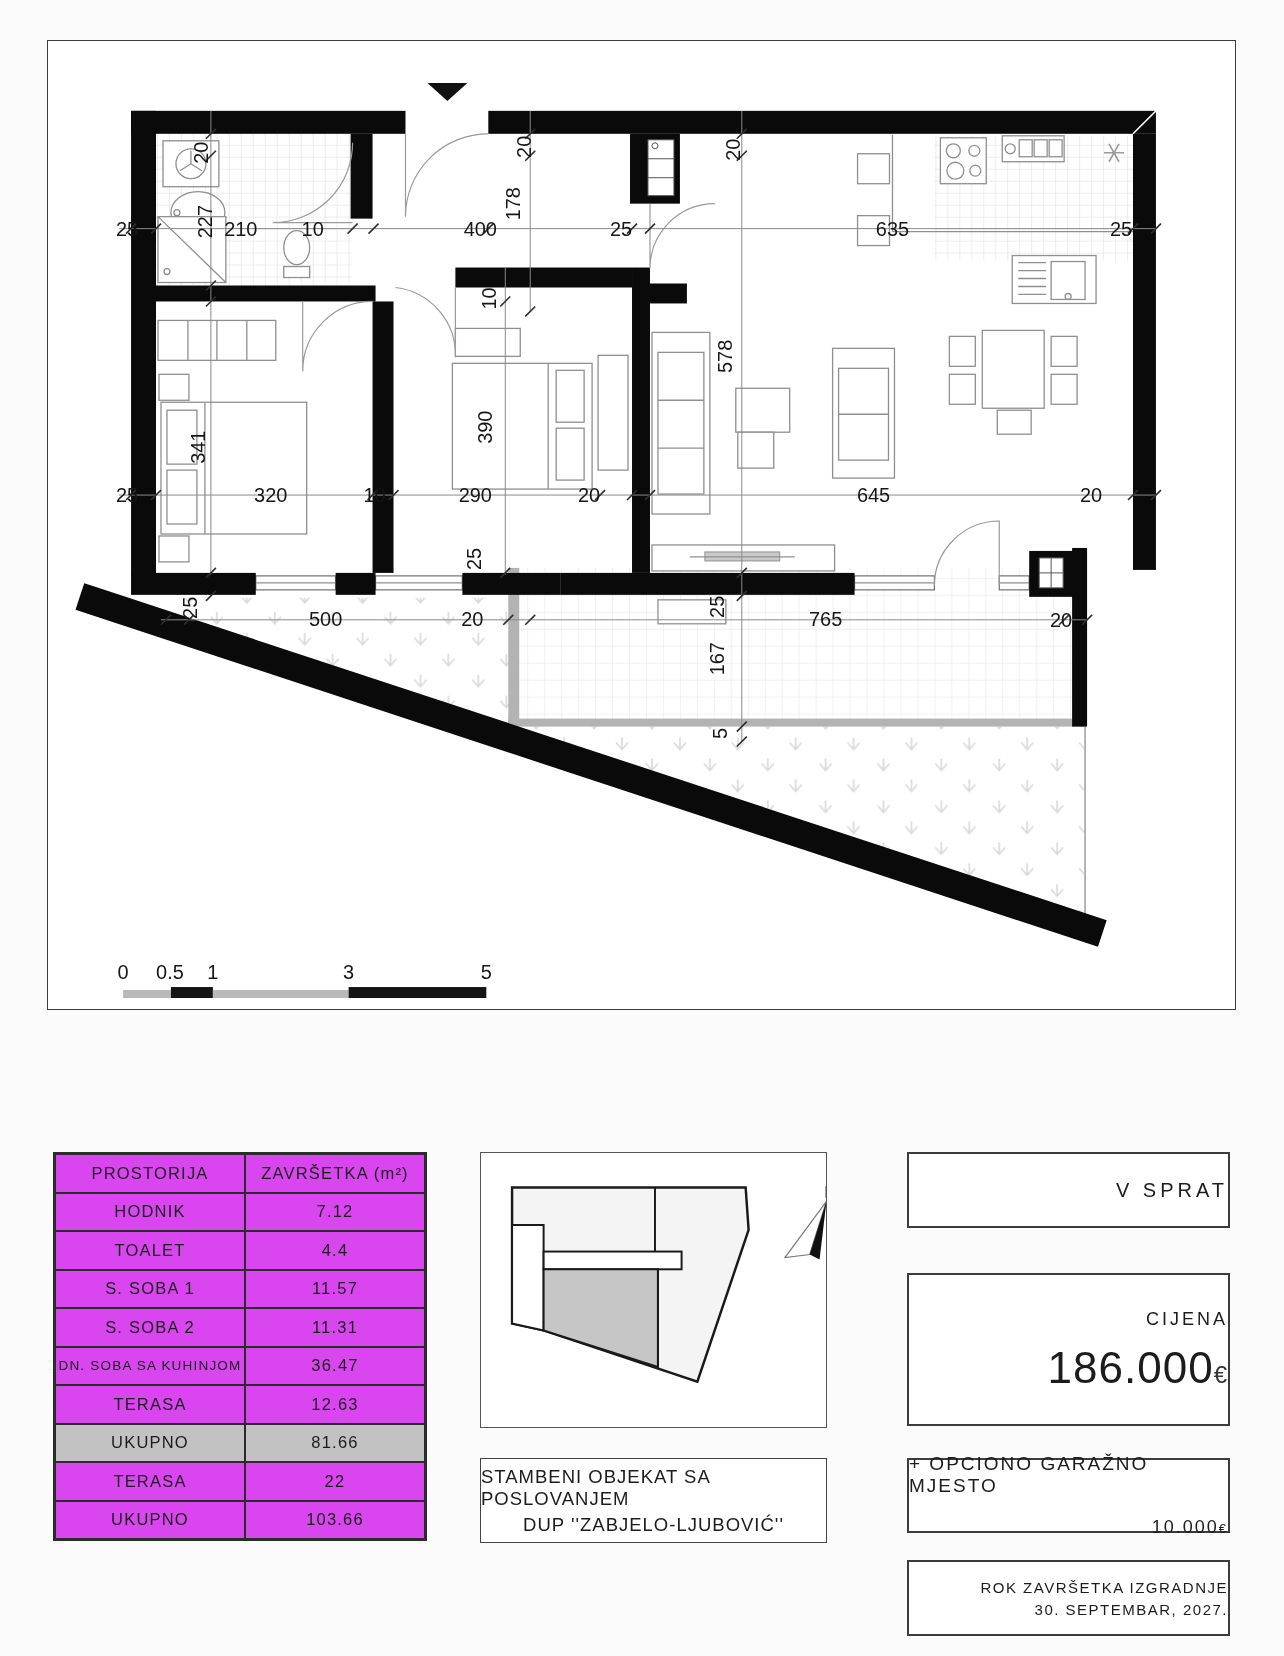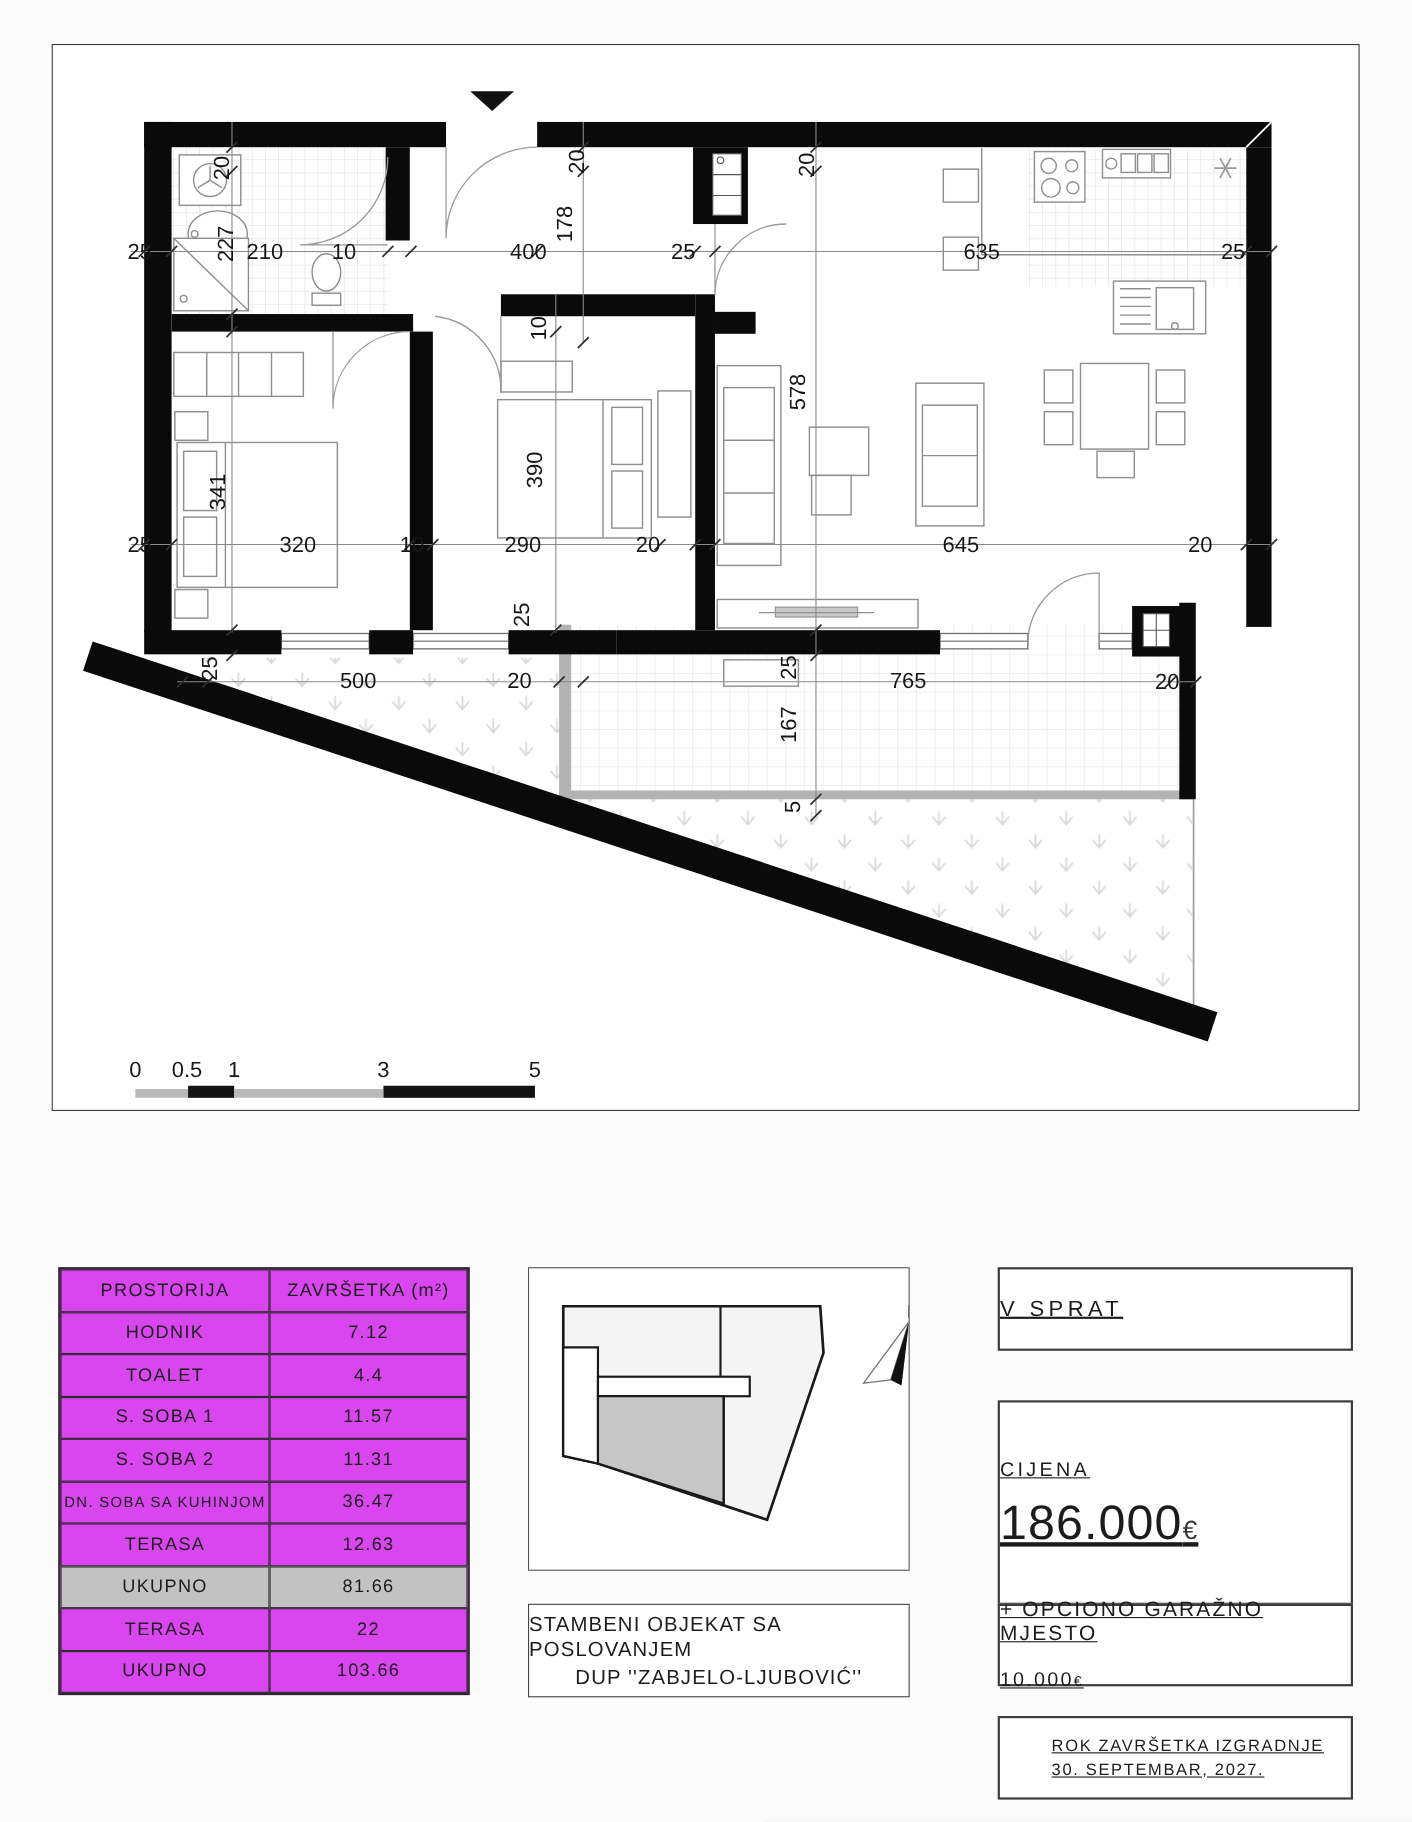--- a/index.html
+++ b/index.html
@@ -15,24 +15,24 @@
   .thead{font-size:16.5px;}
   
   #site-box{left:480px;top:1152px;width:347px;height:276px;border-width:1.5px;border-color:#555;}
   #site-box svg{display:block;width:100%;height:100%;}
   
   #project-box{left:480px;top:1458px;width:347px;height:85px;border-width:1.5px;border-color:#444;
                display:flex;flex-direction:column;align-items:center;justify-content:center;gap:4px;}
   #project-box .l1{font-size:18.5px;letter-spacing:1px;}
   #project-box .l2{font-size:18.5px;letter-spacing:1px;}
   
-  .rbox{left:907px;width:323px;display:flex;flex-direction:column;align-items:flex-start;justify-content:center;border-width:2px;border-color:#3c3c3c;text-decoration:underline;}
+  .rbox{left:907px;width:323px;display:flex;flex-direction:column;align-items:flex-end;justify-content:center;border-width:2px;border-color:#3c3c3c;}
   #floor-box{top:1152px;height:76px;}
   #floor-box .t{font-size:20px;letter-spacing:4px;}
-  #price-box{top:1273px;height:186px;gap:16px;}
+  #price-box{top:1273px;height:153px;gap:16px;}
   #price-box .lbl{font-size:18px;letter-spacing:3px;}
   #price-box .val{font-size:44px;letter-spacing:1px;line-height:1;}
   #price-box .cur{font-size:24px;color:#333;}
   #garage-box{top:1458px;height:75px;gap:20px;}
   #garage-box .g1{font-size:19px;letter-spacing:2px;}
   #garage-box .g2{font-size:18px;letter-spacing:2px;}
   #garage-box .cur{font-size:13px;}
   #deadline-box{top:1560px;height:76px;gap:5px;}
   #deadline-box .d{font-size:15px;letter-spacing:1.5px;margin-left:47px;}
   

